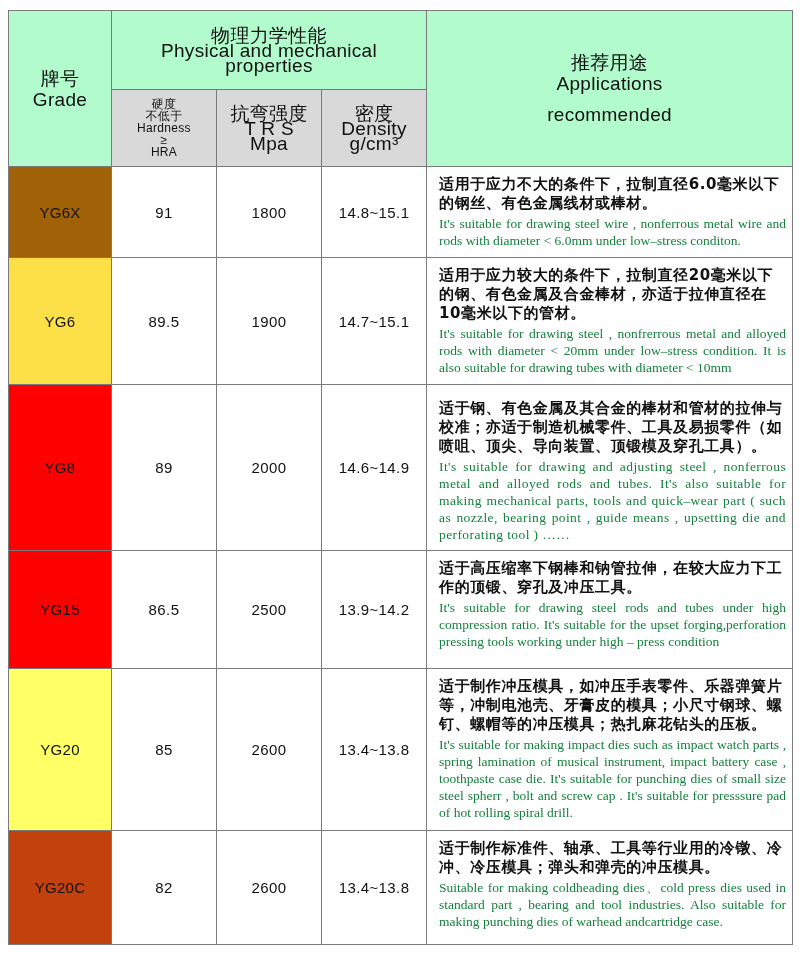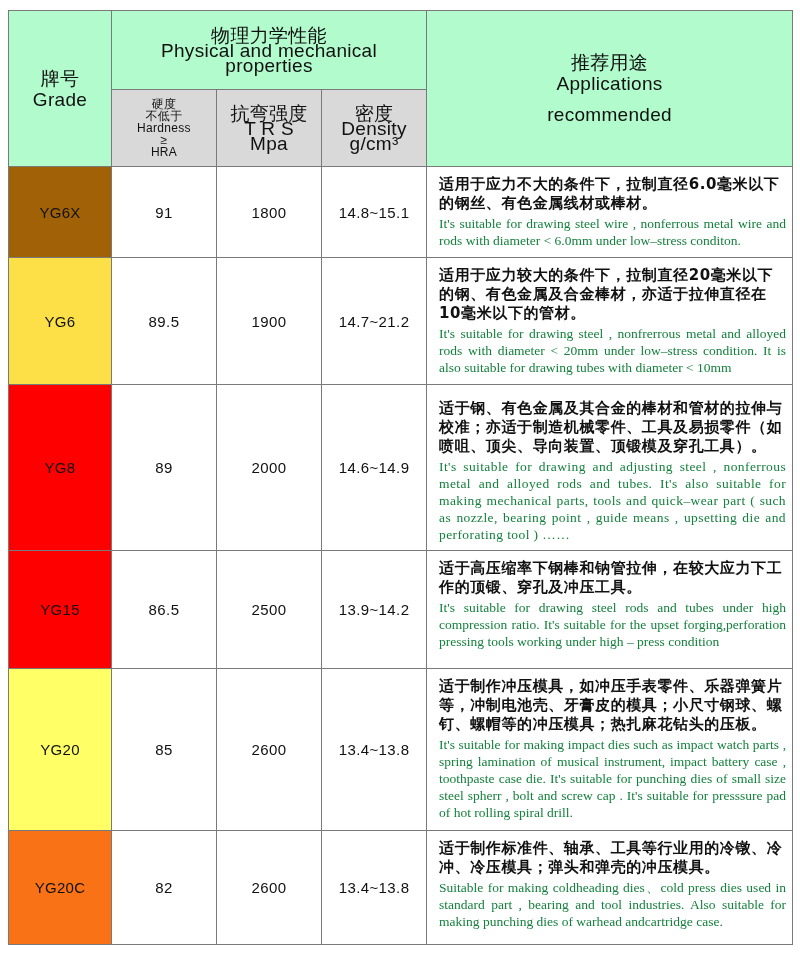--- a/index.html
+++ b/index.html
@@ -91,21 +91,21 @@
     <td class="app-cell">
       <div class="app-cn">适用于应力不大的条件下，拉制直径6.0毫米以下的钢丝、有色金属线材或棒材。</div>
       <div class="app-en">It's suitable for drawing steel wire , nonferrous metal wire and rods with diameter &lt; 6.0mm under low–stress conditon.</div>
     </td>
   </tr>
 
   <tr style="height:127px">
     <td class="grade-cell" style="background:#fde047">YG6</td>
     <td class="num-cell">89.5</td>
     <td class="num-cell">1900</td>
-    <td class="num-cell">14.7~21.2</td>
+    <td class="num-cell">14.7~15.1</td>
     <td class="app-cell">
       <div class="app-cn">适用于应力较大的条件下，拉制直径20毫米以下的钢、有色金属及合金棒材，亦适于拉伸直径在10毫米以下的管材。</div>
       <div class="app-en">It's suitable for drawing steel , nonfrerrous metal and alloyed rods with diameter  &lt; 20mm under low–stress condition. It is also suitable for drawing tubes with diameter &lt; 10mm</div>
     </td>
   </tr>
 
   <tr style="height:166px">
     <td class="grade-cell" style="background:#ff0000">YG8</td>
     <td class="num-cell">89</td>
     <td class="num-cell">2000</td>
@@ -132,21 +132,21 @@
     <td class="num-cell">85</td>
     <td class="num-cell">2600</td>
     <td class="num-cell">13.4~13.8</td>
     <td class="app-cell">
       <div class="app-cn">适于制作冲压模具，如冲压手表零件、乐器弹簧片等，冲制电池壳、牙膏皮的模具；小尺寸钢球、螺钉、螺帽等的冲压模具；热扎麻花钻头的压板。</div>
       <div class="app-en">It's suitable for making impact dies such as impact watch parts , spring lamination of musical instrument, impact battery case , toothpaste case die. It's suitable for punching dies of small size steel spherr , bolt and screw cap . It's suitable for presssure pad of hot rolling spiral drill.</div>
     </td>
   </tr>
 
   <tr style="height:114px">
-    <td class="grade-cell" style="background:#f97316">YG20C</td>
+    <td class="grade-cell" style="background:#c2410c">YG20C</td>
     <td class="num-cell">82</td>
     <td class="num-cell">2600</td>
     <td class="num-cell">13.4~13.8</td>
     <td class="app-cell">
       <div class="app-cn">适于制作标准件、轴承、工具等行业用的冷镦、冷冲、冷压模具；弹头和弹壳的冲压模具。</div>
       <div class="app-en">Suitable for making coldheading dies、cold press dies used in standard part , bearing and tool industries. Also suitable for making punching dies of warhead andcartridge case.</div>
     </td>
   </tr>
 </tbody>
   </table>

